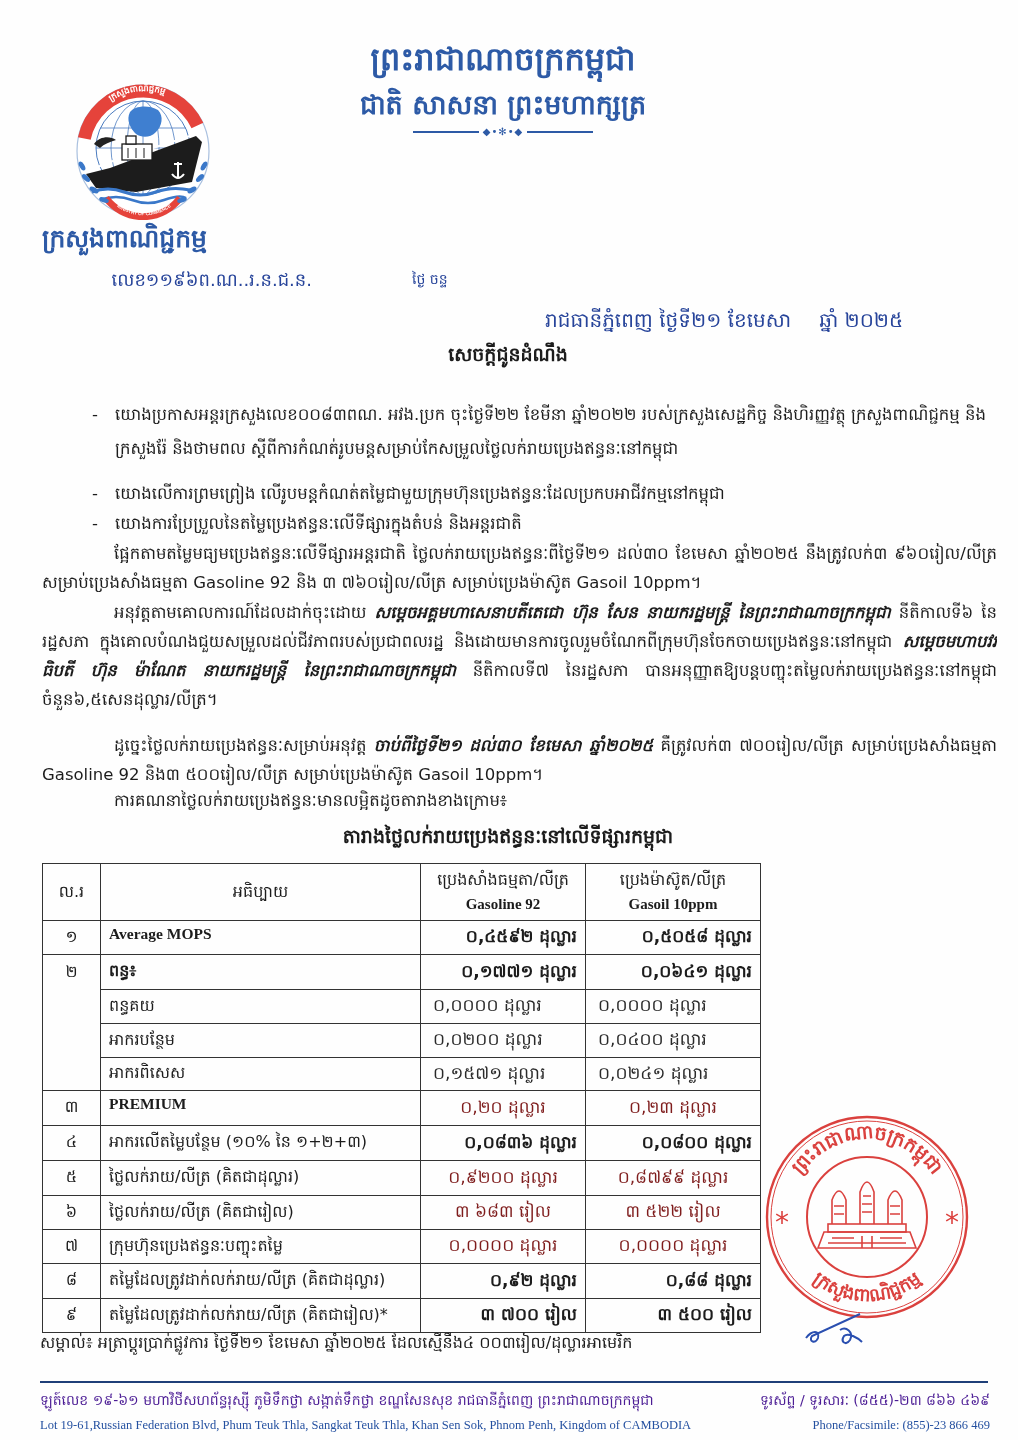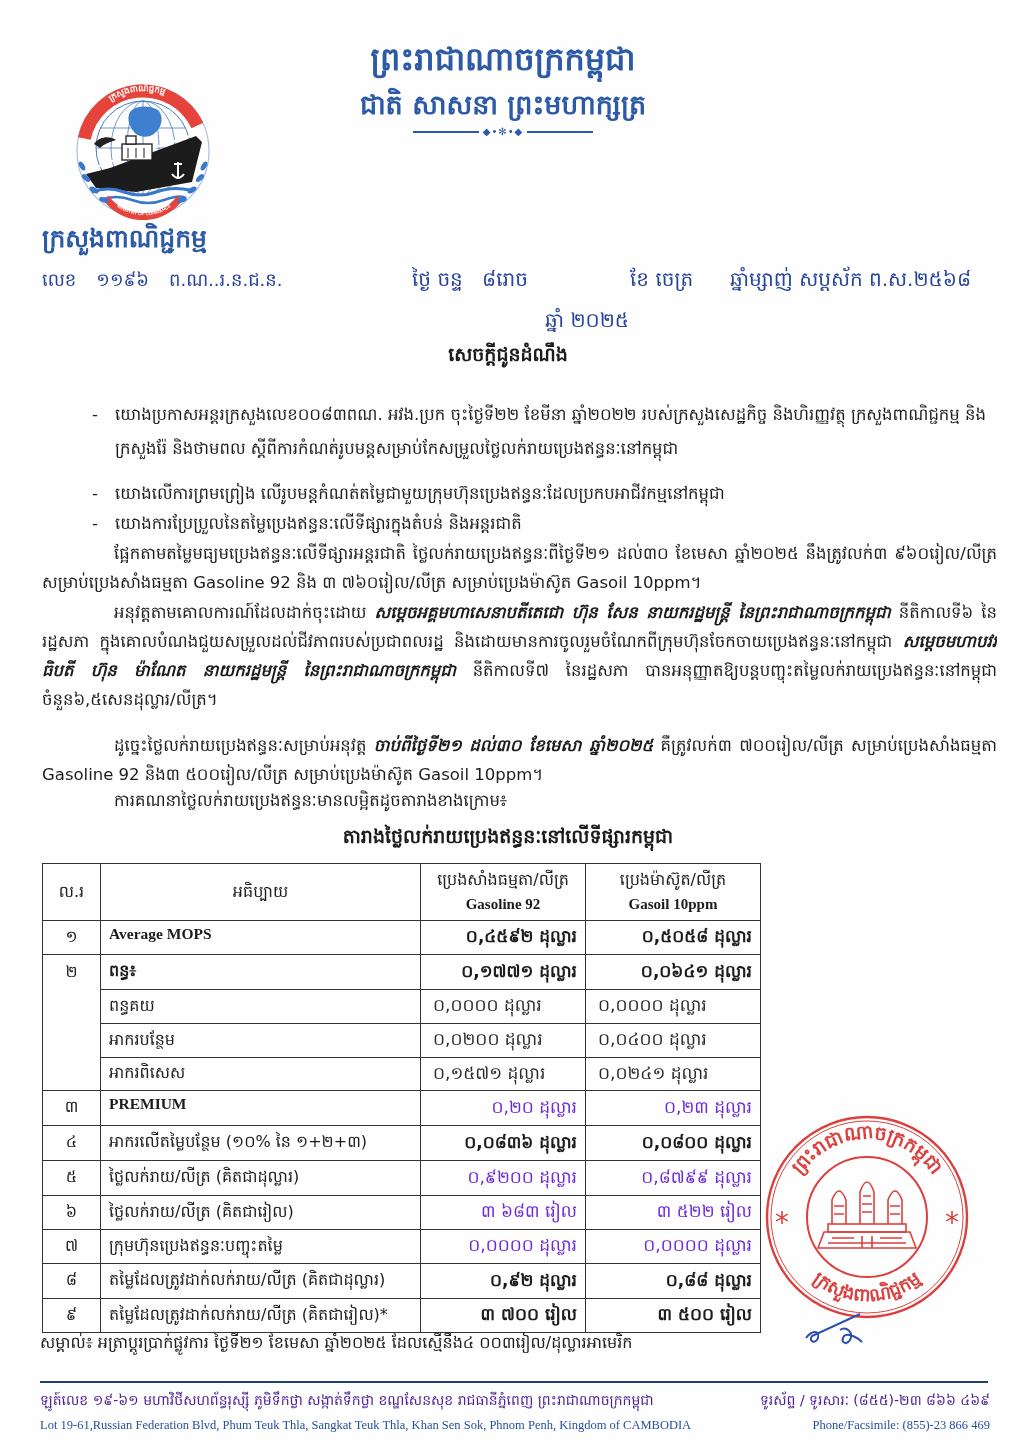--- a/index.html
+++ b/index.html
@@ -10,23 +10,23 @@
 .ink{color:#27449a;}
 
 .kingdom{top:36px;left:253px;width:500px;height:46px;text-align:center;font-size:32px;font-weight:bold;line-height:46px;}
 .motto{top:86px;left:253px;width:500px;height:38px;text-align:center;font-size:27px;font-weight:bold;line-height:38px;}
 .ornament{top:125px;left:413px;width:180px;height:14px;display:flex;align-items:center;}
 .ornament .ln{flex:1;height:1.5px;background:#2d5aa6;}
 .ornament .gl{font-size:10px;color:#2d5aa6;padding:0 4px;line-height:14px;letter-spacing:1px;white-space:nowrap;}
 
 .logo{left:70px;top:82px;width:146px;height:138px;}
 .ministry{left:42px;top:220px;width:240px;height:38px;font-size:25px;font-weight:bold;line-height:38px;}
-.ref{left:42px;top:266px;width:270px;height:28px;font-size:18px;line-height:28px;display:flex;gap:20px;}
-
-.date1{left:412px;top:264px;width:585px;height:30px;font-size:20px;line-height:30px;display:flex;}
+.ref{left:42px;top:266px;width:270px;height:28px;font-size:18px;line-height:28px;display:flex;justify-content:flex-end;}
+
+.date1{left:412px;top:264px;width:585px;height:30px;font-size:14px;line-height:30px;display:flex;flex-direction:column;}
 .date1 .d-day{width:70px;}
 .date1 .d-phase{width:120px;}
 .date1 .d-month{width:100px;margin-left:28px;}
 .date1 .d-year{flex:1;}
 .date2{left:545px;top:304px;width:450px;height:32px;font-size:20px;line-height:32px;display:flex;gap:28px;}
 
 .title1{top:340px;left:253px;width:510px;height:28px;text-align:center;font-size:19px;font-weight:bold;line-height:28px;}
 .title2{top:369px;left:253px;width:510px;height:30px;text-align:center;font-size:19px;font-weight:bold;line-height:30px;}
 
 .bullet{left:92px;width:905px;font-size:16.5px;line-height:34px;overflow:hidden;}
@@ -43,21 +43,21 @@
 table.fuel th{text-align:center;vertical-align:middle;line-height:24px;}
 table.fuel .en{font-family:"Liberation Serif",serif;font-weight:bold;font-size:15px;}
 table.fuel .no{text-align:center;vertical-align:middle;padding:0;}
 table.fuel .no.top{vertical-align:top;padding-top:6px;}
 table.fuel .desc{text-align:left;vertical-align:middle;}
 table.fuel .desc.b{font-weight:bold;}
 table.fuel .serif{font-family:"Liberation Serif",serif;font-weight:bold;font-size:15.5px;vertical-align:top;padding-top:4px;}
 table.fuel .val{text-align:right;vertical-align:middle;font-size:17px;}
 table.fuel .val.b{font-weight:bold;}
 table.fuel .val.sub{text-align:left;padding-left:12px;color:#2a2a2a;}
-table.fuel .val.lite{color:#6d28d9;}
+table.fuel .val.lite{color:#7f1d1d;text-align:center;}
 
 .note{left:40px;top:1330px;width:640px;height:26px;font-size:16px;line-height:26px;}
 
 .footline{left:40px;top:1381px;width:948px;height:2px;background:#1f3f78;}
 .foot1{left:40px;top:1388px;width:950px;height:24px;font-size:14px;line-height:24px;color:#4c1d95;display:flex;justify-content:space-between;}
 .foot2{left:40px;top:1414px;width:950px;height:22px;font-size:12.5px;font-family:"Liberation Serif",serif;line-height:22px;color:#2450a0;display:flex;justify-content:space-between;}
 
 .stamp{left:762px;top:1112px;width:210px;height:210px;opacity:0.92;}
 .signature{left:800px;top:1308px;width:80px;height:42px;}
 </style>
@@ -125,20 +125,21 @@
     <span>ព.ណ..រ.ន.ជ.ន.</span>
   </div>
 
   <div class="abs date1 ink nowrap">
     <span class="d-day">ថ្ងៃ ចន្ទ</span>
     <span class="d-phase">៨រោច</span>
     <span class="d-month">ខែ ចេត្រ</span>
     <span class="d-year">ឆ្នាំម្សាញ់ សប្តស័ក ព.ស.២៥៦៨</span>
   </div>
   <div class="abs date2 ink nowrap">
+    <span>រាជធានីភ្នំពេញ ថ្ងៃទី២១ ខែមេសា</span>
     <span>ឆ្នាំ ២០២៥</span>
   </div>
 
   <div class="abs title1 nowrap">សេចក្តីជូនដំណឹង</div>
 
   <div class="abs bullet" style="top:398px;height:68px;">
     <span class="dash">-</span>
     <span class="btxt">យោងប្រកាសអន្តរក្រសួងលេខ០០៨៣ពណ. អវង.ប្រក ចុះថ្ងៃទី២២ ខែមីនា ឆ្នាំ២០២២ របស់ក្រសួងសេដ្ឋកិច្ច និងហិរញ្ញវត្ថុ ក្រសួងពាណិជ្ជកម្ម និងក្រសួងរ៉ែ និងថាមពល ស្តីពីការកំណត់រូបមន្តសម្រាប់កែសម្រួលថ្លៃលក់រាយប្រេងឥន្ធនៈនៅកម្ពុជា</span>
   </div>
   <div class="abs bullet nowrap" style="top:477px;height:34px;">

